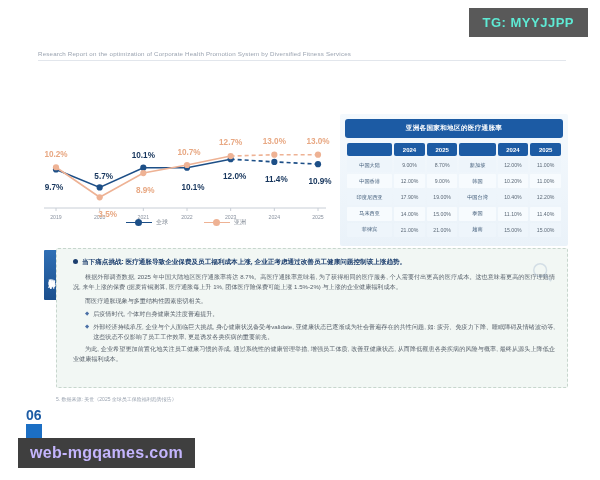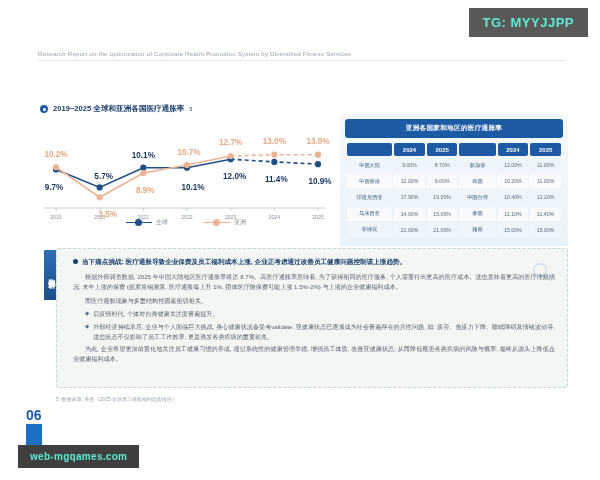--- a/index.html
+++ b/index.html
@@ -145,40 +145,35 @@
   }
 
   
   .pagenum-wrap { position: absolute; left: 26px; top: 408px; width: 26px; }
   .pagenum { font-size: 14px; font-weight: bold; color: #1c5ba4; line-height: 1; }
   .pagebar { width: 16px; height: 30px; background: #1c6fc4; margin-top: 2px; }
 
   
   .bot-watermark {
     position: absolute; left: 18px; bottom: 12px;
-    background: #3f3f3f; color: #5eead4;
-    font-size: 10px; font-weight: bold;
+    background: #3f3f3f; color: #c4b5fd;
+    font-size: 16px; font-weight: bold;
     padding: 6px 12px; letter-spacing: .3px;
   }
 </style>
 </head>
 <body>
 
 <div id="page">
 
   <div class="tg-watermark">TG: MYYJJPP</div>
 
   <div class="run-header">Research Report on the optimization of Corporate Health Promotion System by Diversified Fitness Services</div>
 
 
-  <div class="chart-head">
-    <span class="dot-ic"></span>
-    <span class="chart-head-text">2019~2025 全球和亚洲各国医疗通胀率</span>
-    <span class="chart-head-sup">5</span>
-  </div>
 
   <div class="chart-area">
     <svg class="chart-svg" width="292" height="112" viewBox="0 0 292 112">
       <g id="chart-plot">
           <line x1="4" y1="90" x2="286" y2="90" stroke="#c8ced6" stroke-width="1"></line>
           <line x1="16" y1="90" x2="16" y2="93" stroke="#c8ced6" stroke-width="1"></line>
           <text x="16" y="101" text-anchor="middle" class="tick">2019</text>
           <line x1="59.666666666666664" y1="90" x2="59.666666666666664" y2="93" stroke="#c8ced6" stroke-width="1"></line>
           <text x="59.666666666666664" y="101" text-anchor="middle" class="tick">2020</text>
           <line x1="103.33333333333333" y1="90" x2="103.33333333333333" y2="93" stroke="#c8ced6" stroke-width="1"></line>

